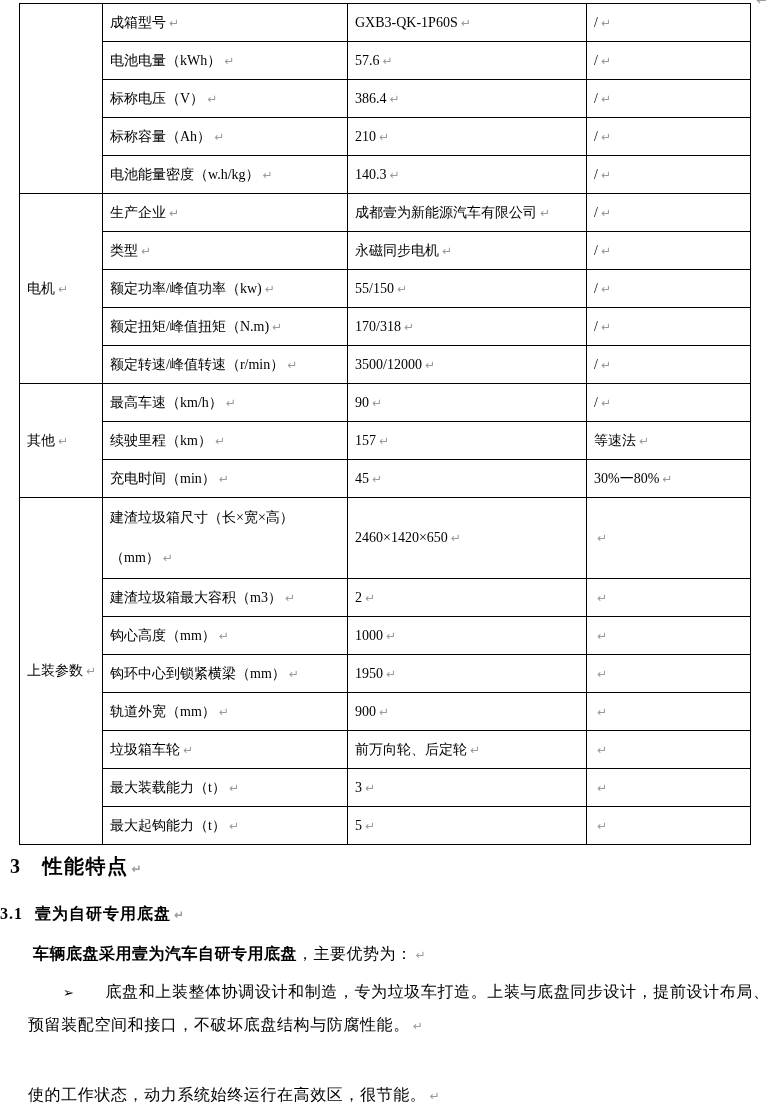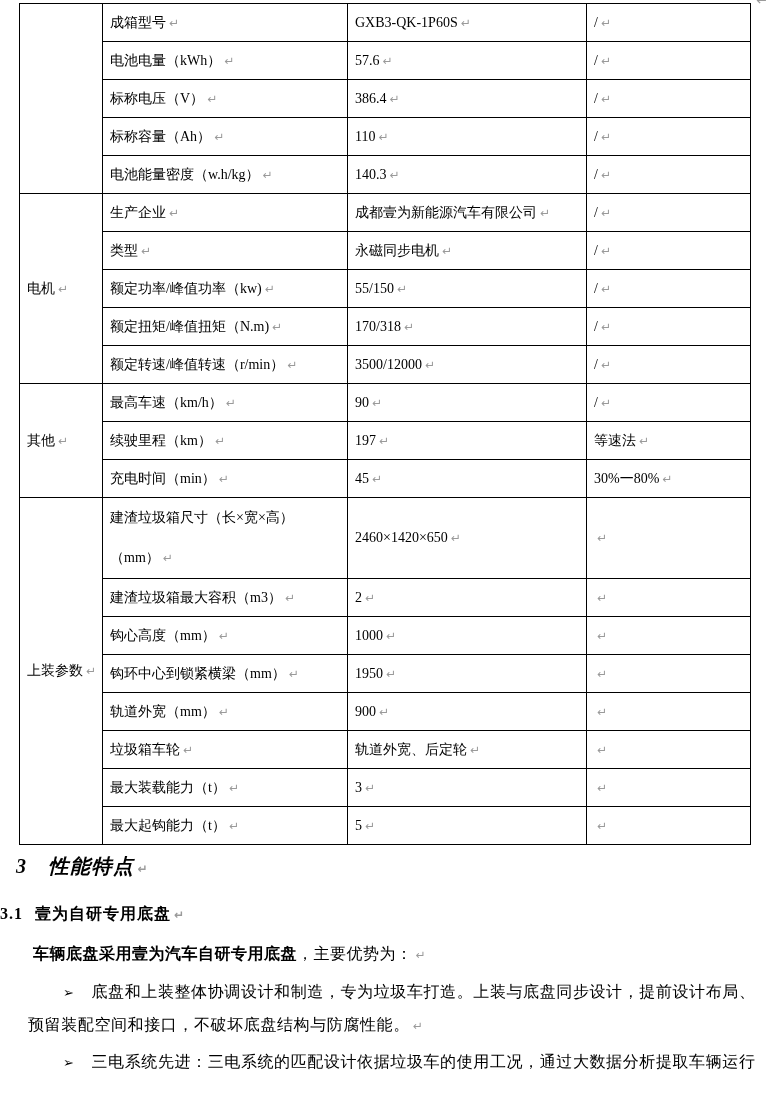--- a/index.html
+++ b/index.html
@@ -21,33 +21,33 @@
   table.spec-table tr.tall { height:76px; }
   td.group-cell { }
   .cell-text { white-space:pre-line; }
   tr.tall .cell-text { line-height:40px; }
   .pilcrow {
     color:#9a9a9a; font-size:12px; margin-left:3px;
     font-family:"DejaVu Sans",sans-serif;
   }
   
   .line { position:absolute; white-space:nowrap; }
-  .h3-line { top:853px; left:16px; font-size:20px; font-weight:bold; letter-spacing:1.5px;font-style:italic; }
+  .h3-line { top:853px; left:10px; font-size:20px; font-weight:bold; letter-spacing:1.5px; }
   .h3-title { margin-left:21px; }
   .h4-line { top:904px; left:0; font-size:16px; font-weight:bold; letter-spacing:1px; }
   .h4-title { margin-left:12px; }
   .intro-line { top:944px; left:33px; font-size:16px; letter-spacing:0.5px;text-align:right; }
   .intro-bold { font-weight:bold; }
   .body-line { font-size:16px; letter-spacing:0.6px; }
   .b1l1 { top:982px; left:63px; }
   .b1l2 { top:1015px; left:28px; }
   .b2l1 { top:1052px; left:63px; }
   .b2l2 { top:1085px; left:28px; }
   .bullet-glyph { font-size:13px; font-family:"DejaVu Sans",sans-serif; }
-  .bullet-text { margin-left:17px; }
+  .bullet-text { margin-left:31px; }
   .edge-mark {
     position:absolute; top:-9px; left:756px; color:#9a9a9a; font-size:15px;
     font-family:"DejaVu Sans",sans-serif;
   }
 </style>
 </head>
 <body>
 
 <div class="page">
 
@@ -72,21 +72,21 @@
           <td><span class="cell-text">57.6</span><span class="pilcrow">↵</span></td>
           <td><span class="cell-text">/</span><span class="pilcrow">↵</span></td>
         </tr>
         <tr>
           <td><span class="cell-text">标称电压（V）</span><span class="pilcrow">↵</span></td>
           <td><span class="cell-text">386.4</span><span class="pilcrow">↵</span></td>
           <td><span class="cell-text">/</span><span class="pilcrow">↵</span></td>
         </tr>
         <tr>
           <td><span class="cell-text">标称容量（Ah）</span><span class="pilcrow">↵</span></td>
-          <td><span class="cell-text">110</span><span class="pilcrow">↵</span></td>
+          <td><span class="cell-text">210</span><span class="pilcrow">↵</span></td>
           <td><span class="cell-text">/</span><span class="pilcrow">↵</span></td>
         </tr>
         <tr>
           <td><span class="cell-text">电池能量密度（w.h/kg）</span><span class="pilcrow">↵</span></td>
           <td><span class="cell-text">140.3</span><span class="pilcrow">↵</span></td>
           <td><span class="cell-text">/</span><span class="pilcrow">↵</span></td>
         </tr>
         <tr>
           <td class="group-cell" rowspan="5"><span class="cell-text">电机</span><span class="pilcrow">↵</span></td>
           <td><span class="cell-text">生产企业</span><span class="pilcrow">↵</span></td>
@@ -114,21 +114,21 @@
           <td><span class="cell-text">/</span><span class="pilcrow">↵</span></td>
         </tr>
         <tr>
           <td class="group-cell" rowspan="3"><span class="cell-text">其他</span><span class="pilcrow">↵</span></td>
           <td><span class="cell-text">最高车速（km/h）</span><span class="pilcrow">↵</span></td>
           <td><span class="cell-text">90</span><span class="pilcrow">↵</span></td>
           <td><span class="cell-text">/</span><span class="pilcrow">↵</span></td>
         </tr>
         <tr>
           <td><span class="cell-text">续驶里程（km）</span><span class="pilcrow">↵</span></td>
-          <td><span class="cell-text">197</span><span class="pilcrow">↵</span></td>
+          <td><span class="cell-text">157</span><span class="pilcrow">↵</span></td>
           <td><span class="cell-text">等速法</span><span class="pilcrow">↵</span></td>
         </tr>
         <tr>
           <td><span class="cell-text">充电时间（min）</span><span class="pilcrow">↵</span></td>
           <td><span class="cell-text">45</span><span class="pilcrow">↵</span></td>
           <td><span class="cell-text">30%一80%</span><span class="pilcrow">↵</span></td>
         </tr>
         <tr class="tall">
           <td class="group-cell" rowspan="8"><span class="cell-text">上装参数</span><span class="pilcrow">↵</span></td>
           <td><span class="cell-text">建渣垃圾箱尺寸（长×宽×高）
@@ -151,21 +151,21 @@
           <td><span class="cell-text">1950</span><span class="pilcrow">↵</span></td>
           <td><span class="cell-text"></span><span class="pilcrow">↵</span></td>
         </tr>
         <tr>
           <td><span class="cell-text">轨道外宽（mm）</span><span class="pilcrow">↵</span></td>
           <td><span class="cell-text">900</span><span class="pilcrow">↵</span></td>
           <td><span class="cell-text"></span><span class="pilcrow">↵</span></td>
         </tr>
         <tr>
           <td><span class="cell-text">垃圾箱车轮</span><span class="pilcrow">↵</span></td>
-          <td><span class="cell-text">轨道外宽、后定轮</span><span class="pilcrow">↵</span></td>
+          <td><span class="cell-text">前万向轮、后定轮</span><span class="pilcrow">↵</span></td>
           <td><span class="cell-text"></span><span class="pilcrow">↵</span></td>
         </tr>
         <tr>
           <td><span class="cell-text">最大装载能力（t）</span><span class="pilcrow">↵</span></td>
           <td><span class="cell-text">3</span><span class="pilcrow">↵</span></td>
           <td><span class="cell-text"></span><span class="pilcrow">↵</span></td>
         </tr>
         <tr>
           <td><span class="cell-text">最大起钩能力（t）</span><span class="pilcrow">↵</span></td>
           <td><span class="cell-text">5</span><span class="pilcrow">↵</span></td>
@@ -186,17 +186,17 @@
     <span class="intro-bold">车辆底盘采用壹为汽车自研专用底盘</span><span>，主要优势为：</span><span class="pilcrow">↵</span>
   </div>
 
   <div class="line body-line b1l1">
     <span class="bullet-glyph">➢</span><span class="bullet-text">底盘和上装整体协调设计和制造，专为垃圾车打造。上装与底盘同步设计，提前设计布局、</span>
   </div>
   <div class="line body-line b1l2">
     <span>预留装配空间和接口，不破坏底盘结构与防腐性能。</span><span class="pilcrow">↵</span>
   </div>
 
-  <div class="line body-line b2l1">
-    <span class="bullet-glyph">➢</span><span class="bullet-text">三电系统先进：三电系统的匹配设计依据垃圾车的使用工况，通过大数据分析提取车辆运行</span>
+  <div class="line body-line b2l2">
+    <span>使的工作状态，动力系统始终运行在高效区，很节能。</span><span class="pilcrow">↵</span>
   </div>
 
 </div>
 
 </body></html>

